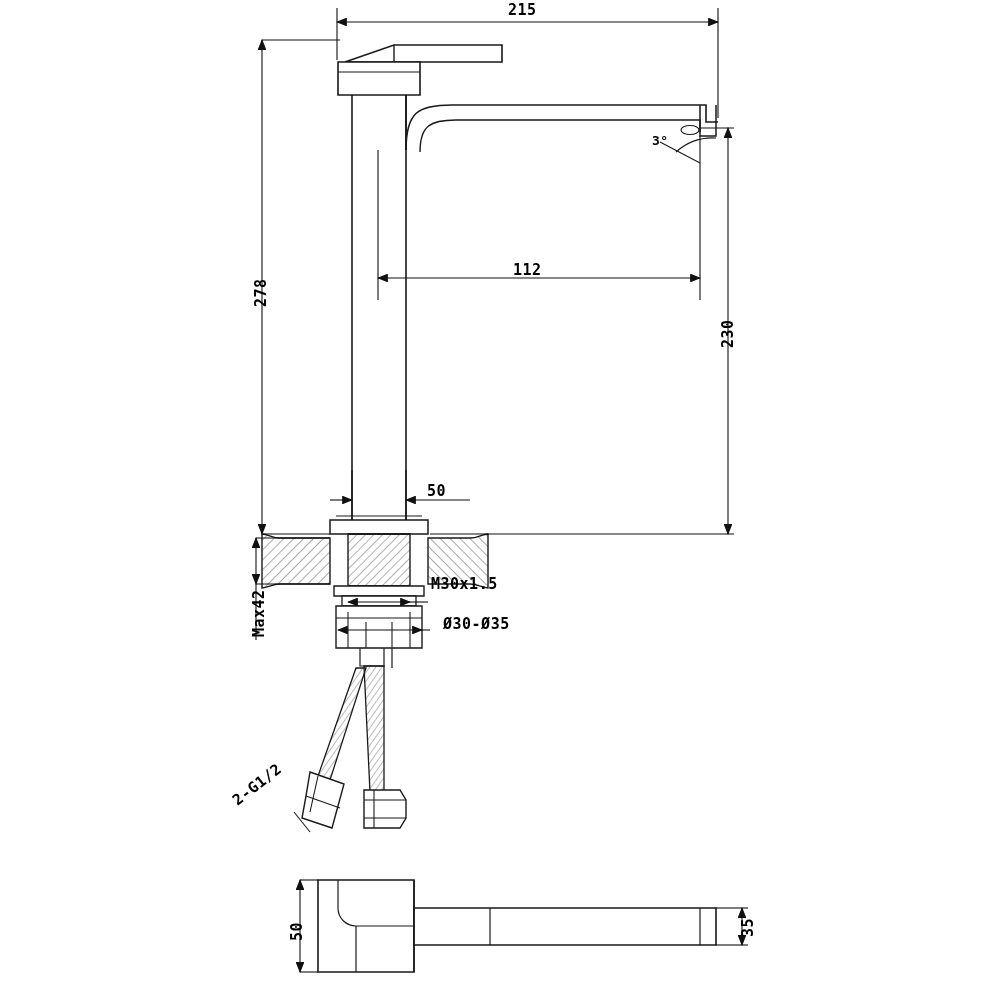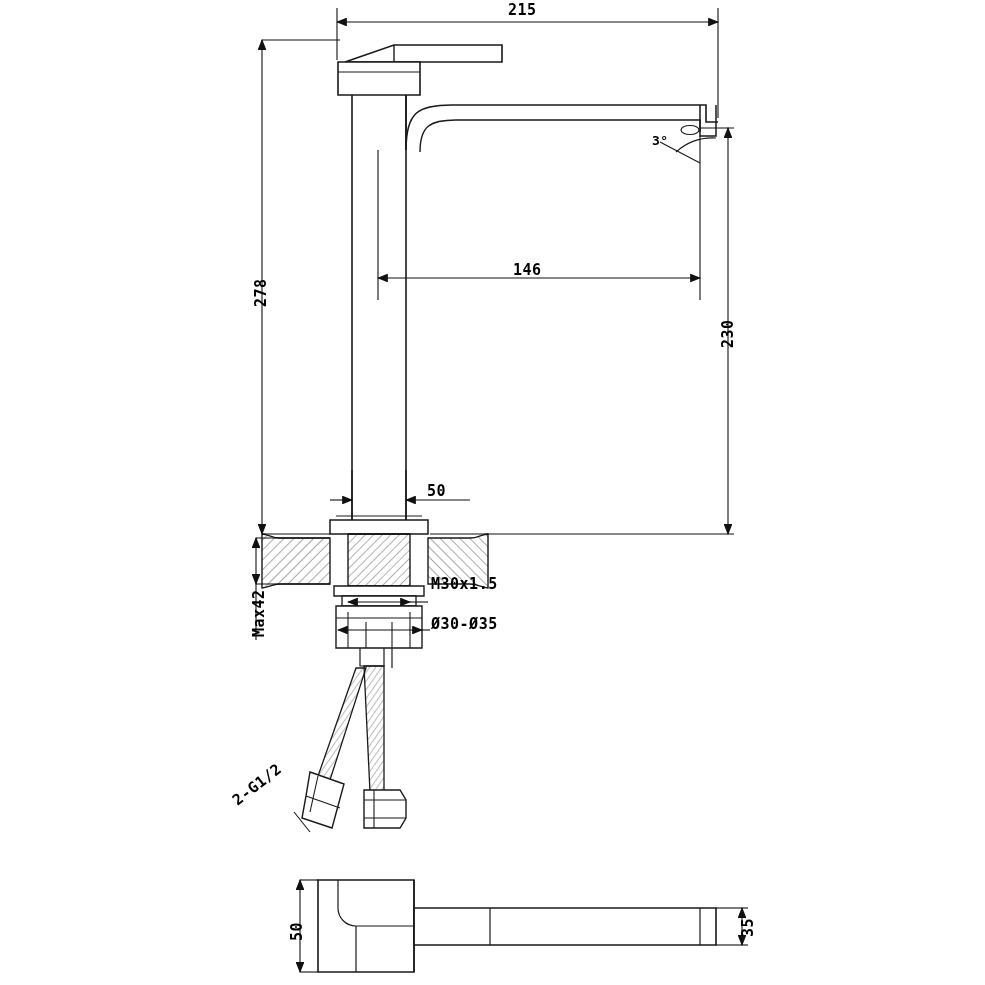--- a/index.html
+++ b/index.html
@@ -188,31 +188,31 @@
       <line x1="716" y1="908" x2="748" y2="908"></line>
       <line x1="716" y1="945" x2="748" y2="945"></line>
       <line x1="742" y1="908" x2="742" y2="945" marker-start="url(#arrStart)" marker-end="url(#arrEnd)"></line>
     </g>
   </svg>
 
   <div class="dim-label" style="left:508px; top:1px;">215</div>
 
   <div class="dim-label vert" style="left:252px; top:307px;">278</div>
 
-  <div class="dim-label" style="left:513px; top:261px;">146</div>
+  <div class="dim-label" style="left:513px; top:261px;">112</div>
 
   <div class="dim-label vert" style="left:719px; top:348px;">230</div>
 
   <div class="dim-label" style="left:427px; top:482px;">50</div>
 
   <div class="dim-label vert" style="left:250px; top:637px;">Max42</div>
 
   <div class="dim-label" style="left:431px; top:575px;">M30x1.5</div>
 
-  <div class="dim-label" style="left:431px; top:615px;text-align:center;">Ø30-Ø35</div>
+  <div class="dim-label" style="left:443px; top:615px;text-align:center;">Ø30-Ø35</div>
 
   <div class="dim-label diag" style="left:229px; top:795px;">2-G1/2</div>
 
   <div class="dim-label rot-angle" style="left:652px; top:133px;">3°</div>
 
   <div class="dim-label vert" style="left:288px; top:941px;">50</div>
 
   <div class="dim-label vert" style="left:739px; top:937px;">35</div>
 
 </div>

